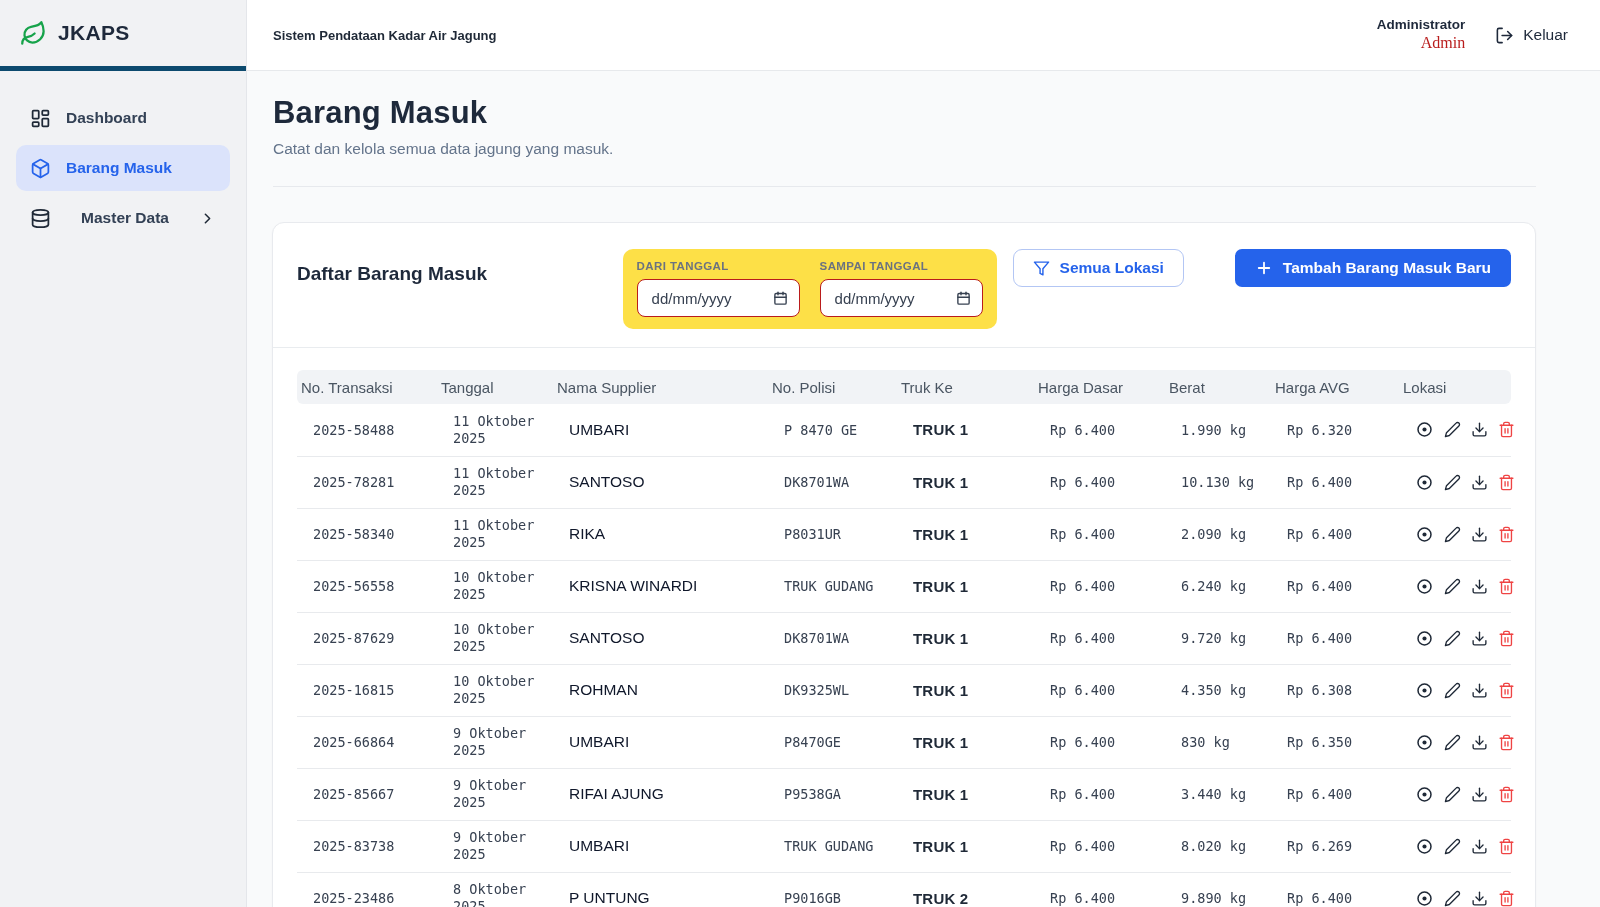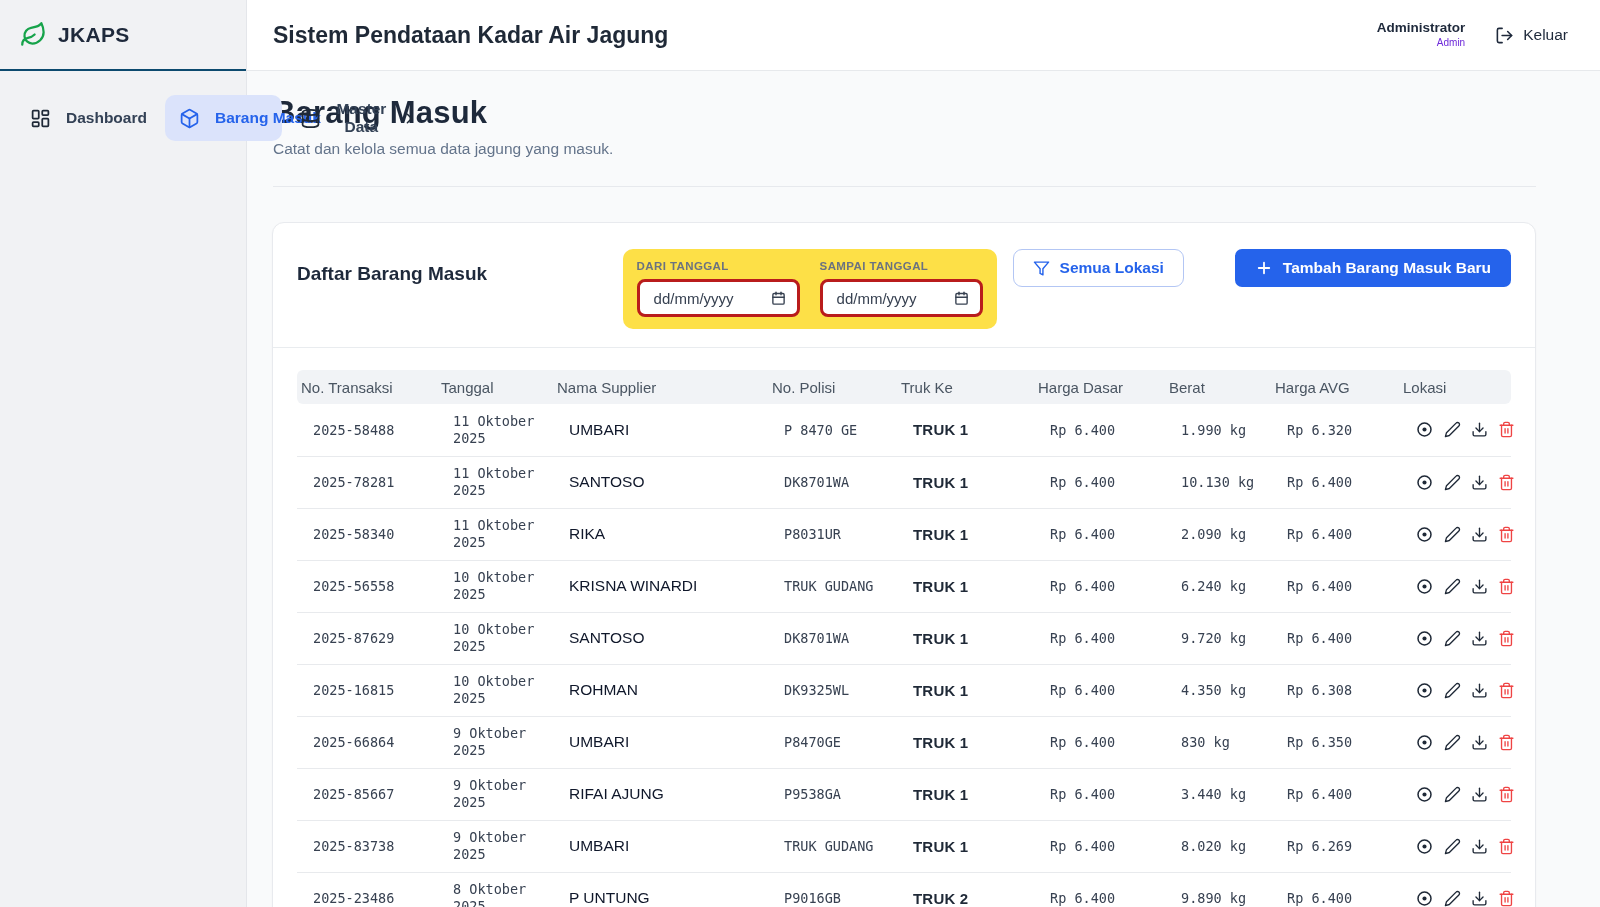--- a/index.html
+++ b/index.html
@@ -12,49 +12,49 @@
   }
   svg { display:block; }
 
   
   .sidebar {
     position:absolute; left:0; top:0; width:247px; height:907px;
     background:#f1f2f4; border-right:1px solid #e4e6ea; z-index:2;
   }
   .logo-row {
     height:71px; display:flex; align-items:center; gap:11px;
-    padding:0 20px; border-bottom:2px solid #0c4a6e;
+    padding:0 20px; border-bottom:5px solid #0c4a6e;
   }
   .logo-text { font-size:21px; font-weight:800; color:#1e293b; letter-spacing:.3px; }
-  .nav { padding:24px 16px; display:flex; gap:4px; }
+  .nav { padding:24px 16px; display:flex; flex-direction:column; gap:4px;justify-content:center; }
   .nav-item {
     display:flex; align-items:center; gap:15px;
     height:46px; padding:0 14px; border-radius:10px;
     font-size:15.5px; font-weight:600; color:#334155;
     background:transparent; border:none; cursor:pointer;
     font-family:"Liberation Sans", sans-serif; text-align:left;
   }
   .nav-item .ni { color:#1f2937; }
   .nav-item.active { background:#dbe3fb; color:#2563eb; }
   .nav-item.active .ni { color:#2563eb; }
   .nav-item .nav-label { flex:0 0 auto; }
   .nav-item.with-chevron .nav-label { flex:1; text-align:center; }
   .nav-item .chev { color:#1f2937; }
 
   
   .topbar {
     position:absolute; left:247px; top:0; right:0; height:71px;
     background:#ffffff; border-bottom:1px solid #e7e9ec;
     display:flex; align-items:center; padding:0 32px 0 26px;
   }
-  .topbar-title { font-size:23px; font-weight:700; color:#1f2937; }
+  .topbar-title { font-size:13px; font-weight:700; color:#1f2937; }
   .topbar-right { margin-left:auto; display:flex; align-items:center; gap:30px; }
   .user-block { text-align:right; line-height:1.25; }
   .user-name { font-size:13.5px; font-weight:700; color:#1e293b; }
-  .user-role { font-size:10px; color:#6d28d9; }
+  .user-role { font-size:16px; color:#b91c1c;font-family:Liberation Serif, serif; }
   .logout-btn {
     display:flex; align-items:center; gap:9px; background:none; border:none;
     font-size:15.5px; color:#1e293b; cursor:pointer;
     font-family:"Liberation Sans", sans-serif;
   }
 
   
   .main { position:absolute; left:247px; top:71px; right:0; bottom:0; padding:24px 0 0 26px; }
   .page-title { font-size:31px; font-weight:800; color:#1e293b; letter-spacing:.2px; }
   .page-subtitle { font-size:15.5px; color:#64748b; margin-top:9px; }
@@ -73,21 +73,21 @@
   .filter-box {
     background:#fde047; border-radius:10px; padding:11px 14px 12px 14px;
     display:flex; gap:20px; margin-right:16px;
   }
   .filter-group { display:flex; flex-direction:column; }
   .filter-label {
     font-size:11.5px; font-weight:700; color:#6b7280;
     letter-spacing:.4px; margin-bottom:7px;
   }
   .date-field {
-    width:163px; height:38px; background:#fff; border:3px solid #b91c1c;
+    width:163px; height:38px; background:#fff; border:1px solid #b91c1c;
     border-radius:8px; display:flex; align-items:center; justify-content:space-between;
     padding:0 11px 0 14px; cursor:pointer; font-family:"Liberation Sans", sans-serif;
   }
   .date-value { font-size:15px; color:#374151; }
 
   .btn-outline {
     height:38px; padding:0 19px; border-radius:9px; background:#fff;
     border:1px solid #b3c6f4; color:#2563eb; font-size:15.5px; font-weight:600;
     display:flex; align-items:center; gap:10px; cursor:pointer; margin-right:51px;
     font-family:"Liberation Sans", sans-serif;

